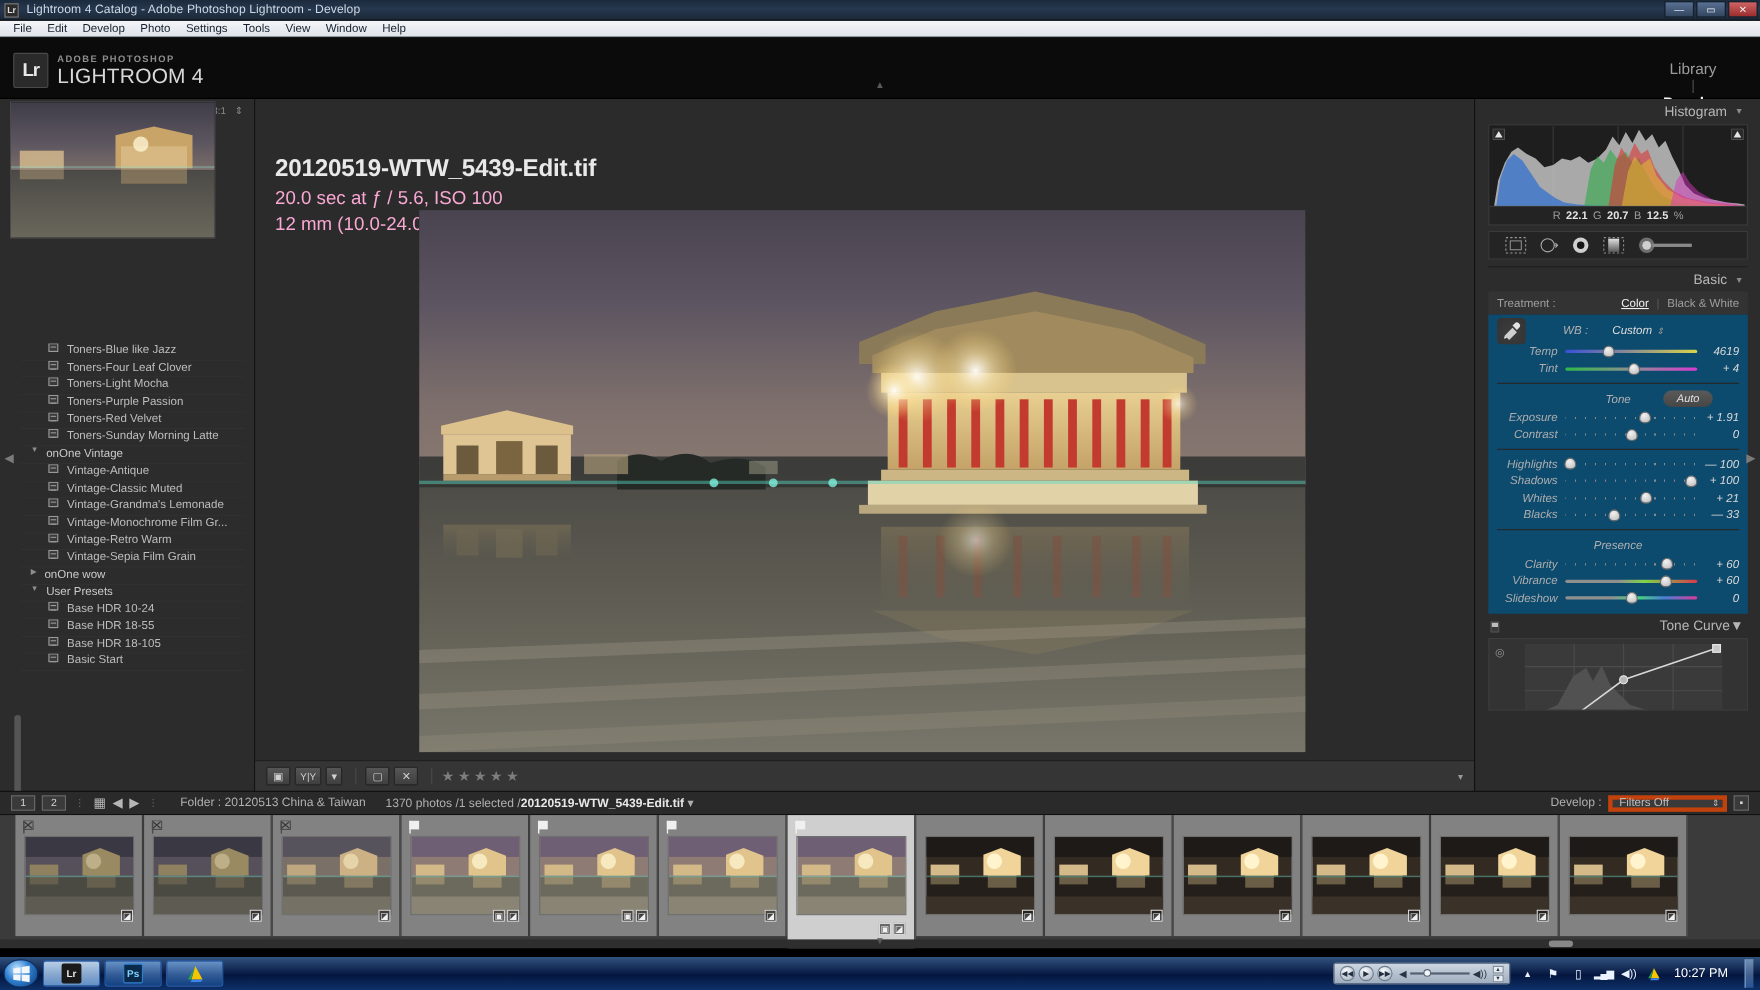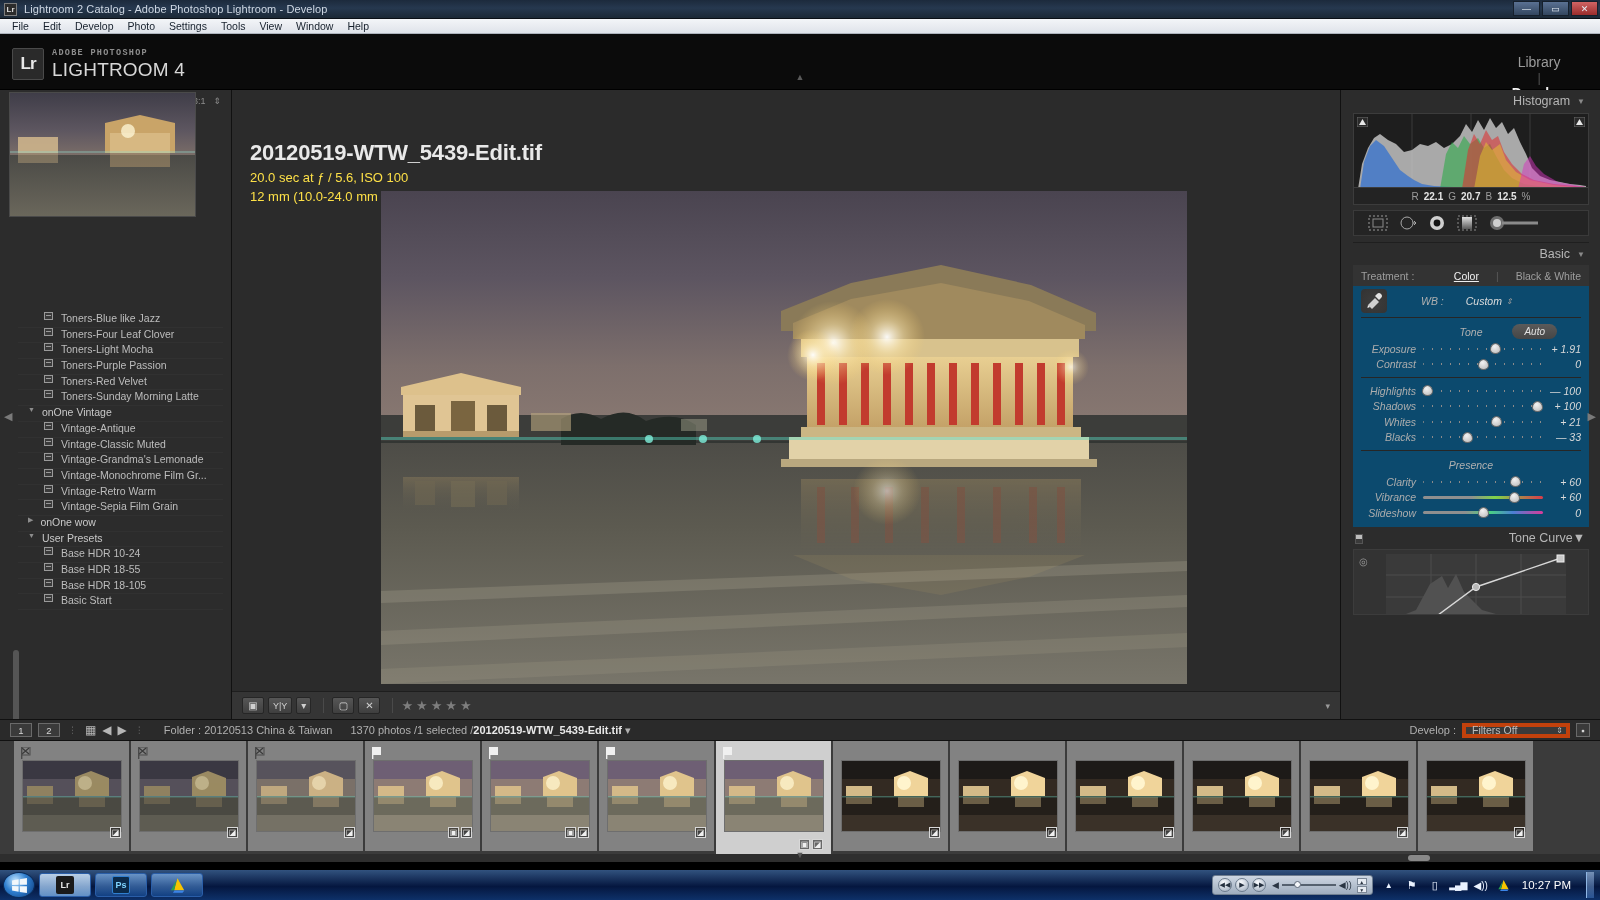--- a/index.html
+++ b/index.html
@@ -50,21 +50,21 @@
     background: #0b0b0b; border-bottom: 1px solid #000;
   }
   .lr-logo-box {
     position: absolute; left: 12px; top: 14px; width: 32px; height: 32px;
     background: #2a2a2a; border: 1px solid #4a4a4a; border-radius: 2px;
     display: flex; align-items: center; justify-content: center;
     color: #e8e8e8; font-size: 17px; font-weight: bold; letter-spacing: -1px;
   }
   .lr-brand { position: absolute; left: 52px; top: 14px; }
   .lr-brand-small {
-    color: #8e8e8e; font-size: 8.5px; letter-spacing: 1.3px; font-weight: bold; font-family: Liberation Mono, monospace;
+    color: #8e8e8e; font-size: 8.5px; letter-spacing: 1.3px; font-weight: bold;
   }
   .lr-brand-big {
     color: #d8d8d8; font-size: 19px; letter-spacing: .2px; margin-top: 1px;
     font-weight: 300;
   }
   .modules {
     position: absolute; right: 18px; top: 20px; display: flex;
     align-items: center; gap: 0px; font-size: 14px; flex-direction: column;
   }
   .mod { color: #9b9b9b; padding: 0 11px; }
@@ -137,21 +137,21 @@
 
   
   .center {
     position: absolute; left: 232px; top: 56px; width: 1108px; height: 629px;
     background: #2b2b2b;
   }
   .info-block { position: absolute; left: 18px; top: 50px; }
   .info-title {
     color: #e9e9e9; font-size: 22px; font-weight: bold; letter-spacing: -.2px;
   }
-  .info-sub { color: #fde047; font-size: 13px; margin-top: 4px; }
+  .info-sub { color: #f9a8d4; font-size: 17px; margin-top: 4px; }
   .photo-wrap {
     position: absolute; left: 149px; top: 101px; width: 806px; height: 493px;
     background: #1a1a1a;
   }
   .photo { width: 100%; height: 100%; display: block; }
   .ctoolbar {
     position: absolute; left: 0; bottom: 0; width: 1108px; height: 28px;
     background: #353535; border-top: 1px solid #1e1e1e;
     display: flex; align-items: center; padding: 0 10px;
   }
@@ -192,21 +192,21 @@
     border: 1px solid #3c3c3c; border-top: none;
   }
   .rgbline b { color: #e4e4e4; font-weight: bold; }
   .toolstrip {
     height: 26px; margin-top: 5px; background: #242424; border: 1px solid #3a3a3a;
     display: flex; align-items: center; gap: 11px; padding-left: 14px;
   }
   .section-div { height: 1px; background: #1f1f1f; margin-top: 6px; }
   .treatment {
     height: 21px; display: flex; align-items: center; font-size: 10.5px;
-    color: #9e9e9e; background: #333; padding: 0 8px; gap: 17px;
+    color: #9e9e9e; background: #333; padding: 0 8px; gap: 7px;
   }
   .treatment .on { color: #f0f0f0; text-decoration: underline; }
   .basic-body { background: #0c4a6e; padding: 4px 8px 6px 8px; font-style: italic; }
   .wbrow {
     display: flex; align-items: center; height: 22px; font-size: 10.5px; color: #b0b0b0;
   }
   .eyedrop {
     width: 26px; height: 24px; background: radial-gradient(circle at 50% 55%, #3c3c3c, #333);
     border-radius: 4px; margin-right: 4px; display: flex; align-items: center;
     justify-content: center;
@@ -390,21 +390,21 @@
     border-left: 1px solid #8fb6e4;
   }
 </style>
 </head>
 <body>
 
 <div id="app">
 
   <div class="winbar">
     <div class="win-ico">Lr</div>
-    <div class="win-title">Lightroom 2 Catalog - Adobe Photoshop Lightroom - Develop</div>
+    <div class="win-title">Lightroom 4 Catalog - Adobe Photoshop Lightroom - Develop</div>
     <div class="win-btns">
       <div class="win-btn">—</div>
       <div class="win-btn">▭</div>
       <div class="win-btn close">✕</div>
     </div>
   </div>
 
   <div class="menubar" id="menubar">
       <div class="menu-item">File</div>
       <div class="menu-item">Edit</div>
@@ -805,20 +805,38 @@
               <svg width="20" height="20" viewBox="0 0 20 20">
                 <path d="M13 3 a2.6 2.6 0 0 1 4 4 l-2 2 l-4 -4 Z" fill="#e2e2e2"></path>
                 <path d="M11 7 l4 4 l-7 7 l-4 -4 Z" fill="#cfcfcf"></path>
                 <path d="M4 14 l2 2 l-2.6 1 Z" fill="#f2f2f2"></path>
               </svg>
             </div>
             <span class="wb-label">WB :</span>
             <span class="wb-value">Custom</span>
             <span class="caret">⇕</span>
           </div>
+          <div id="wbsliders">
+              <div class="srow">
+                <div class="slabel">Temp</div>
+                <div class="strack">
+                  <div class="bar" style="background: linear-gradient(to right, rgb(59, 79, 216), rgb(143, 143, 143), rgb(217, 212, 74)); height: 3px; top: 4px;"></div>
+                  <div class="knob" style="left: 33%;"></div>
+                </div>
+                <div class="sval">4619</div>
+              </div>
+              <div class="srow">
+                <div class="slabel">Tint</div>
+                <div class="strack">
+                  <div class="bar" style="background: linear-gradient(to right, rgb(47, 184, 74), rgb(143, 143, 143), rgb(216, 59, 208)); height: 3px; top: 4px;"></div>
+                  <div class="knob" style="left: 52%;"></div>
+                </div>
+                <div class="sval">+ 4</div>
+              </div>
+            </div>
 
           <div class="minidiv"></div>
           <div class="grp-title">
             <span>Tone</span>
             <span class="auto-btn">Auto</span>
           </div>
           <div id="tonesliders">
               <div class="srow">
                 <div class="slabel">Exposure</div>
                 <div class="strack">

